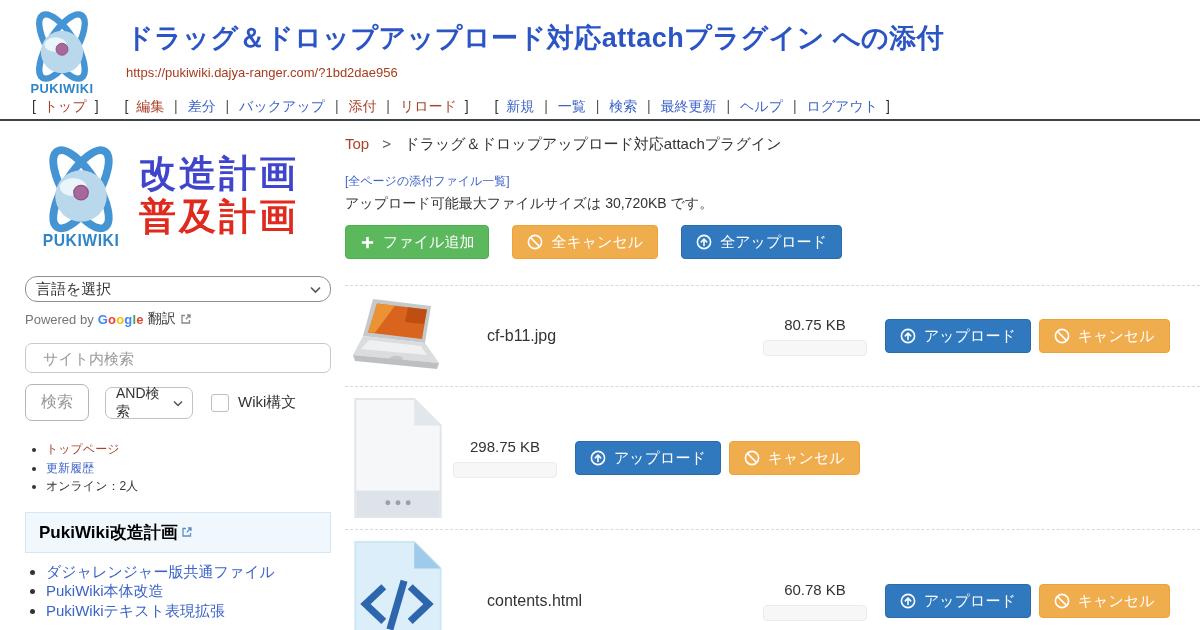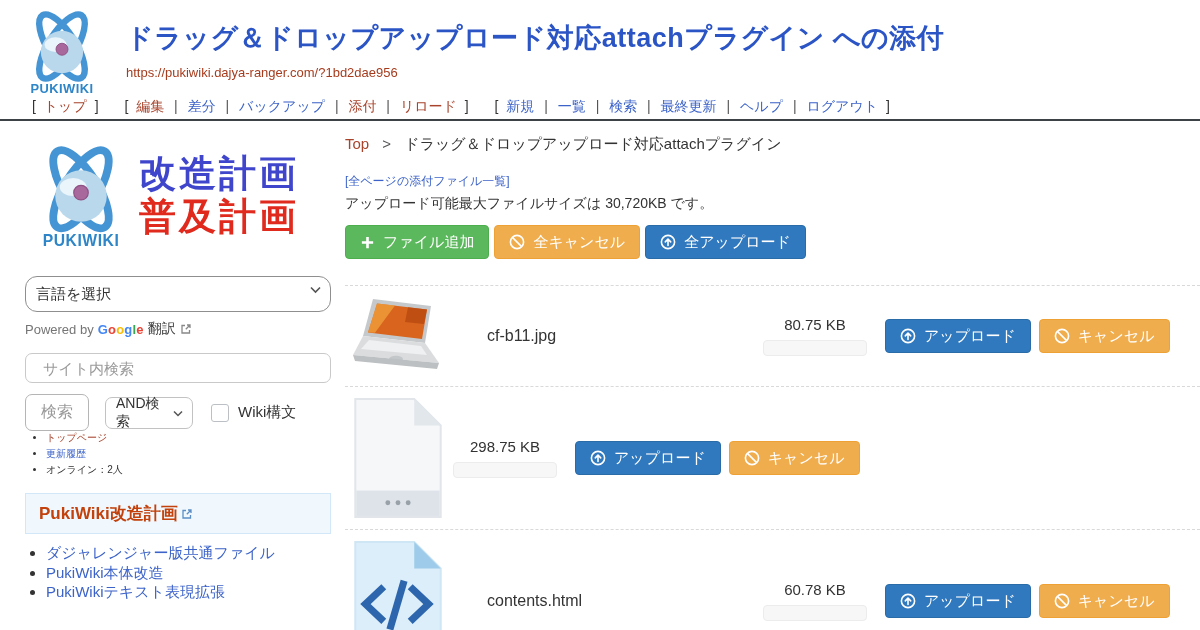--- a/index.html
+++ b/index.html
@@ -28,60 +28,60 @@
 
   
   .sidebar { position:absolute; left:25px; top:138px; width:306px; }
   .banner { display:flex; align-items:center; height:116px; }
   .banner-atom { width:112px; height:112px; flex:0 0 auto; }
   .banner-words { margin-left:2px; line-height:1.15; white-space:nowrap; }
   .banner-line1 { font-size:37px; font-weight:800; color:#4046cc; letter-spacing:3px; }
   .banner-line2 { font-size:37px; font-weight:800; color:#e02a1e; letter-spacing:3px; }
 
   .fake-select { position:relative; background:#fff; border:1px solid #8f8f8f; border-radius:12px;
-    height:36px; display:flex; align-items:center; padding:0 26px 0 10px; font-size:15px; color:#333; cursor:pointer; }
+    height:26px; display:flex; align-items:center; padding:0 26px 0 10px; font-size:15px; color:#333; cursor:pointer; }
   .fake-select .chev { position:absolute; right:9px; top:9px; }
   .lang-select { margin-top:22px; width:100%; }
 
   .powered { margin-top:8px; font-size:13px; color:#757575; display:flex; align-items:center; gap:4px; }
   .gword { font-weight:bold; font-size:13px; letter-spacing:0.2px; }
   .g-b { color:#4285F4; } .g-r { color:#EA4335; } .g-y { color:#FBBC05; } .g-g { color:#34A853; }
   .translate { color:#3a3a3a; font-size:14px; }
 
   .site-search { margin-top:15px; width:100%; height:30px; border:1px solid #c9c9c9; border-radius:7px;
     padding:0 17px; font-size:15px; color:#333; font-family:"Liberation Sans",sans-serif; }
   .site-search::placeholder { color:#9a9a9a; }
 
   .search-controls { margin-top:11px; display:flex; align-items:center; }
   .search-btn { background:#fff; border:1px solid #b5b5b5; border-radius:7px; padding:7px 15px;
     font-size:16px; color:#9a9a9a; cursor:pointer; font-family:"Liberation Sans",sans-serif; }
   .and-select { margin-left:16px; width:88px; height:32px; border-radius:7px; border-color:#c2c2c2; font-size:14px; }
   .and-select .chev { top:12px; }
   .wiki-check { margin-left:18px; width:18px; height:18px; border:1px solid #bcc0c4; border-radius:3px; background:#fff; cursor:pointer; }
   .wiki-label { margin-left:9px; font-size:15px; color:#333; }
 
-  .side-list { padding-left:21px; font-size:10px; line-height:1.3; }
+  .side-list { margin-top:21px; padding-left:21px; font-size:12px; line-height:1.3; }
   .side-list li { margin-bottom:3px; color:#333; }
 
   .section-box { margin-top:17px; background:#f0f8fe; border:1px solid #d2e7f8; padding:8px 6px 8px 13px; }
-  .section-title { font-size:17px; font-weight:bold; color:#c2410c; display:inline-flex; align-items:center; gap:3px; }
+  .section-title { font-size:17px; font-weight:bold; color:#000000; display:inline-flex; align-items:center; gap:3px; }
 
   .side-links { margin-top:10px; padding-left:21px; font-size:15px; line-height:1.18; }
   .side-links li { margin-bottom:2px; color:#333; }
 
   .ext-icon { display:inline-block; vertical-align:baseline; }
 
   
   .main { position:absolute; left:345px; top:130px; width:855px; }
   .breadcrumb { padding-top:5px; font-size:15px; color:#333; }
   .breadcrumb .bc-sep { color:#555; margin:0 9px; }
   .attach-link { display:inline-block; margin-top:19px; font-size:12px; color:#3c63c8; }
   .maxsize { margin-top:5px; font-size:14px; color:#333; }
 
-  .actions { margin-top:12px; display:flex; gap:5px; }
+  .actions { margin-top:12px; display:flex; gap:23px; }
   .btn { display:inline-flex; align-items:center; gap:8px; height:34px; padding:0 14px;
     border-radius:4px; font-size:15px; color:#fff; border:1px solid transparent; cursor:pointer;
     font-family:"Liberation Sans",sans-serif; white-space:nowrap; }
   .btn-green  { background:#5cb85c; border-color:#4cae4c; }
   .btn-blue   { background:#3079be; border-color:#2a6ca8; }
   .btn-orange { background:#f0ad4e; border-color:#eea236; }
 
   .files { margin-top:26px; }
   .file-row { border-top:1px dashed #d9d9d9; display:flex; align-items:center; padding:10px 0; }
   .thumb-col { width:100px; margin-left:8px; display:flex; align-items:center; }

